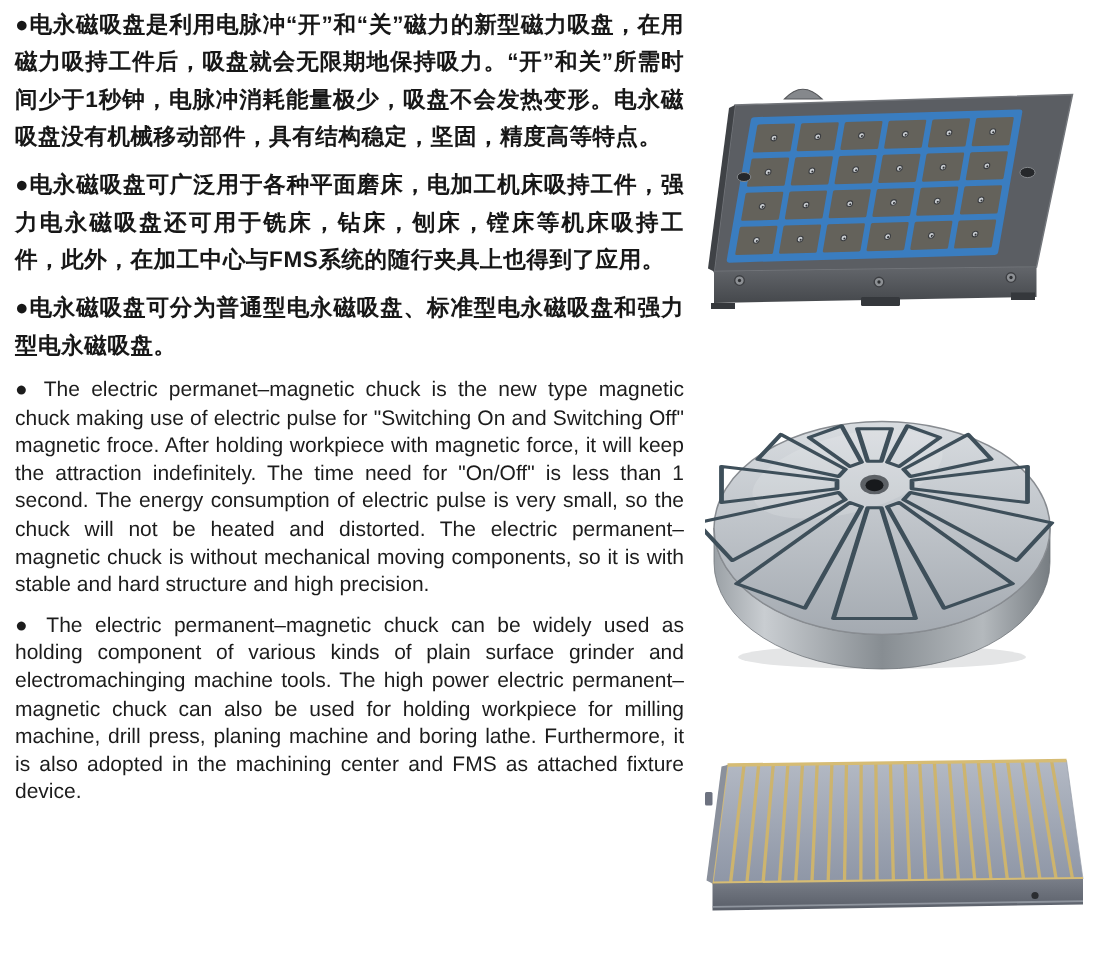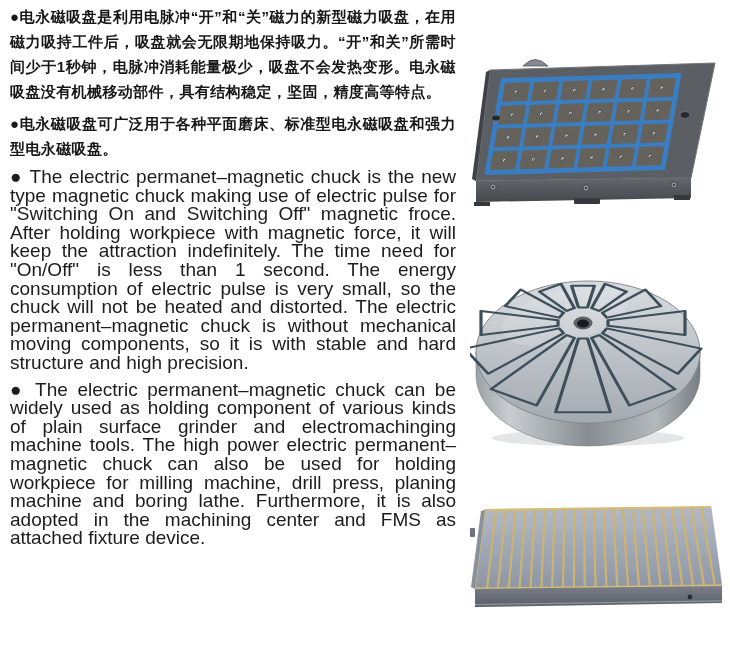--- a/index.html
+++ b/index.html
@@ -7,38 +7,39 @@
     position:relative;width:730px;height:649px;background:#ffffff;
     overflow:hidden;
     font-family:"Liberation Sans","DejaVu Sans",sans-serif;
   }
   .text-col{position:absolute;left:10px;top:4px;width:446px;}
   p.zh{
     font-size:15px;line-height:25px;font-weight:bold;letter-spacing:0.4px;
     text-align:justify;margin:0 0 7px 0;color:#171717;
   }
   p.en{
-    font-size:19px;line-height:18.6px;text-align:justify;
+    font-size:14px;line-height:18.6px;text-align:justify;
     margin:0 0 8px 0;color:#1c1c1c;
   }
   .en-block{margin-top:3px;}
   .fig{position:absolute;margin:0;padding:0;}
   #fig1{left:468px;top:46px;width:252px;height:160px;}
   #fig2{left:470px;top:266px;width:240px;height:186px;}
   #fig3{left:468px;top:500px;width:258px;height:112px;}
   .fig svg{display:block;width:100%;height:100%;}
 </style>
 </head>
 <body>
 
 <div class="page">
 
   <div class="text-col">
     <p class="zh">●电永磁吸盘是利用电脉冲“开”和“关”磁力的新型磁力吸盘，在用磁力吸持工件后，吸盘就会无限期地保持吸力。“开”和关”所需时间少于1秒钟，电脉冲消耗能量极少，吸盘不会发热变形。电永磁吸盘没有机械移动部件，具有结构稳定，坚固，精度高等特点。</p>
-    <p class="zh">●电永磁吸盘可广泛用于各种平面磨床、标准型电永磁吸盘和强力型电永磁吸盘。</p>
+    <p class="zh">●电永磁吸盘可广泛用于各种平面磨床，电加工机床吸持工件，强力电永磁吸盘还可用于铣床，钻床，刨床，镗床等机床吸持工件，此外，在加工中心与FMS系统的随行夹具上也得到了应用。</p>
+    <p class="zh">●电永磁吸盘可分为普通型电永磁吸盘、标准型电永磁吸盘和强力型电永磁吸盘。</p>
     <div class="en-block">
       <p class="en">● The electric permanet–magnetic chuck is the new type magnetic chuck making use of electric pulse for "Switching On and Switching Off" magnetic froce. After holding workpiece with magnetic force, it will keep the attraction indefinitely. The time need for "On/Off" is less than 1 second. The energy consumption of electric pulse is very small, so the chuck will not be heated and distorted. The electric permanent–magnetic chuck is without mechanical moving components, so it is with stable and hard structure and high precision.</p>
       <p class="en">● The electric permanent–magnetic chuck can be widely used as holding component of various kinds of plain surface grinder and electromachinging machine tools. The high power electric permanent–magnetic chuck can also be used for holding workpiece for milling machine, drill press, planing machine and boring lathe. Furthermore, it is also adopted in the machining center and FMS as attached fixture device.</p>
     </div>
   </div>
 
   <figure id="fig1" class="fig">
     <svg id="svg1" viewBox="0 0 252 160">
         <defs>
           <linearGradient id="g1f" x1="0" y1="0" x2="0" y2="1">

